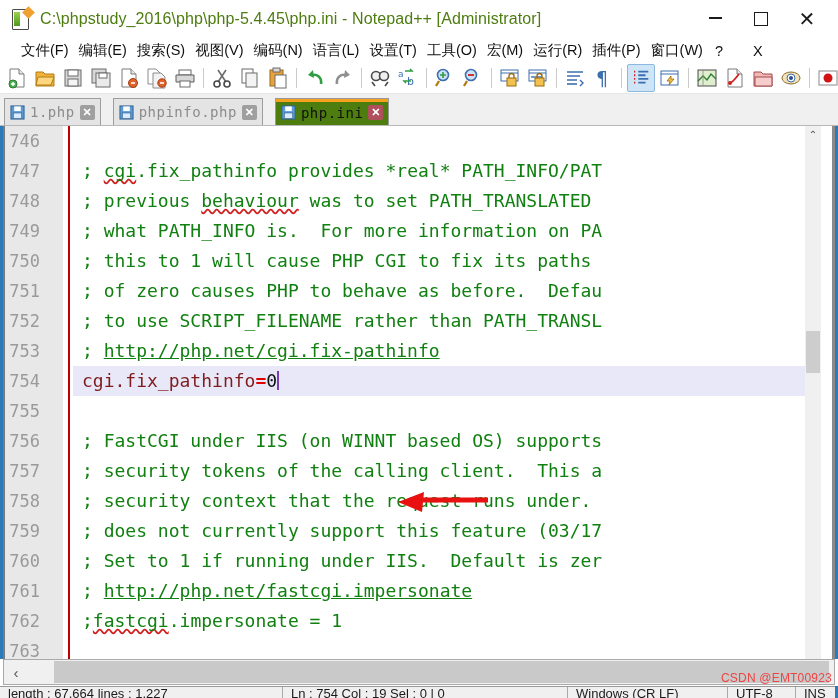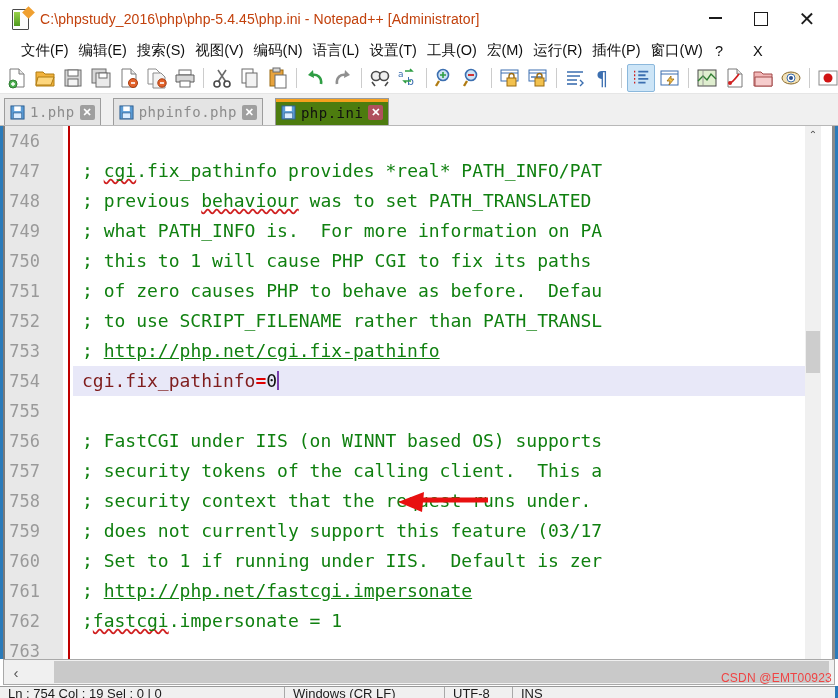--- a/index.html
+++ b/index.html
@@ -25,21 +25,21 @@
   }
   .title-icon .pad:before{
     content:"";position:absolute;left:1px;top:2px;width:6px;height:14px;
     background:linear-gradient(#9ad14b,#4f9a1e);
   }
   .title-icon .pen{
     position:absolute;right:-1px;top:0px;width:9px;height:9px;
     background:#f0a030;transform:rotate(45deg);
   }
   .title-text{
-    font-size:14px;color:#c2410c;letter-spacing:0.1px;white-space:nowrap;
+    font-size:16px;color:#4d7c0f;letter-spacing:0.1px;white-space:nowrap;
     font-family:"Liberation Sans", sans-serif;
   }
   .win-buttons{position:absolute;right:0;top:0;height:38px;display:flex;align-items:center;}
   .win-btn{
     width:46px;height:38px;display:flex;align-items:center;justify-content:center;
     font-size:17px;color:#1b1b1b;font-family:"Liberation Sans", sans-serif;
   }
   .win-btn.min span{display:block;width:13px;height:1.5px;background:#1b1b1b;margin-bottom:2px;}
   .win-btn.max span{display:block;width:12px;height:12px;border:1.5px solid #1b1b1b;}
   .win-btn.close{font-size:20px;font-weight:300;margin-right:8px;}
@@ -552,20 +552,21 @@
     <div class="htrack">
       <div class="hthumb"></div>
     </div>
     <div class="hbtn">›</div>
   </div>
 
   <div class="watermark">CSDN @EMT00923</div>
 
   <div class="st-blue-l"></div>
   <div class="statusbar">
+    <div class="st-cell" style="width:283px">length : 67,664    lines : 1,227</div>
     <div class="st-cell" style="width:285px">Ln : 754    Col : 19    Sel : 0 | 0</div>
     <div class="st-cell" style="width:160px">Windows (CR LF)</div>
     <div class="st-cell" style="width:68px">UTF-8</div>
     <div class="st-cell" style="width:42px;border-right:none">INS</div>
   </div>
   <div class="st-blue-r"></div>
 
 </div>
 
 </body></html>

